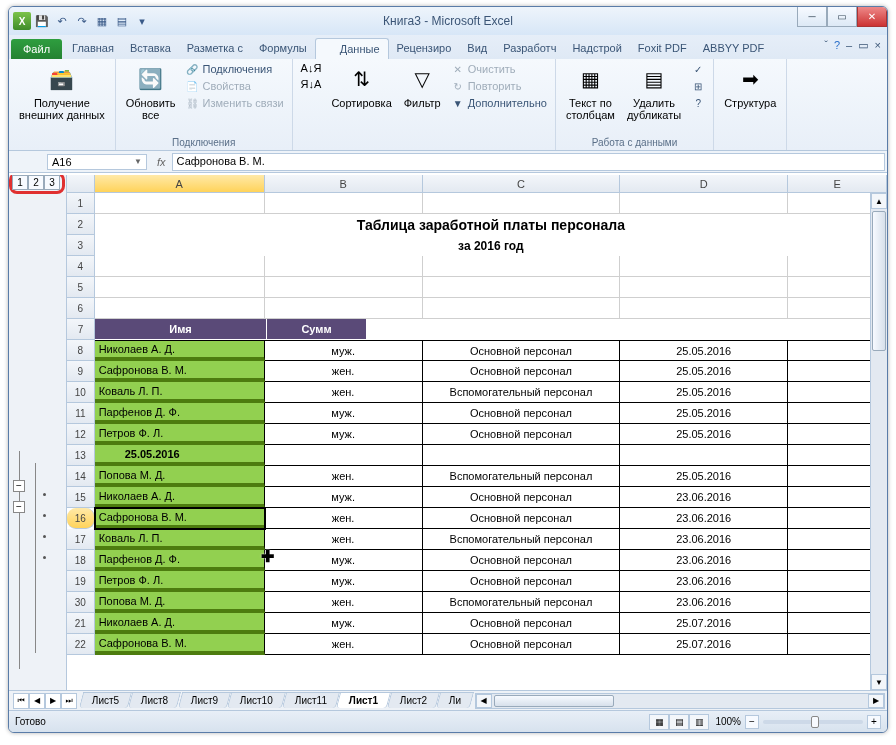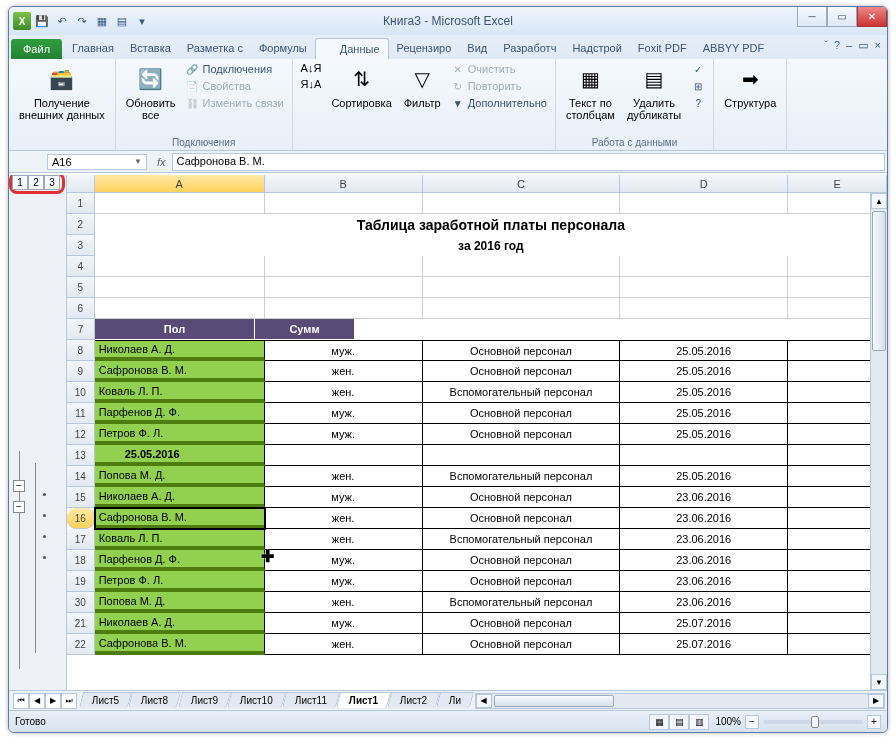--- a/index.html
+++ b/index.html
@@ -325,21 +325,21 @@
           <div class="row">
             <div class="rn">6</div>
             <div class="cell cA"></div>
             <div class="cell cB"></div>
             <div class="cell cC"></div>
             <div class="cell cD"></div>
             <div class="cell cE"></div>
           </div>
           <div class="row">
             <div class="rn">7</div>
-            <div class="cell cB hdr">Пол</div>
+            <div class="cell cA hdr">Имя</div>
             <div class="cell cE hdr">Сумм</div>
           </div>
           <div class="row row-top-border">
             <div class="rn">8</div>
             <div class="cell cA name-cell">Николаев А. Д.</div>
             <div class="cell cB data-cell">муж.</div>
             <div class="cell cC data-cell">Основной персонал</div>
             <div class="cell cD data-cell">25.05.2016</div>
             <div class="cell cE data-cell"></div>
           </div>

